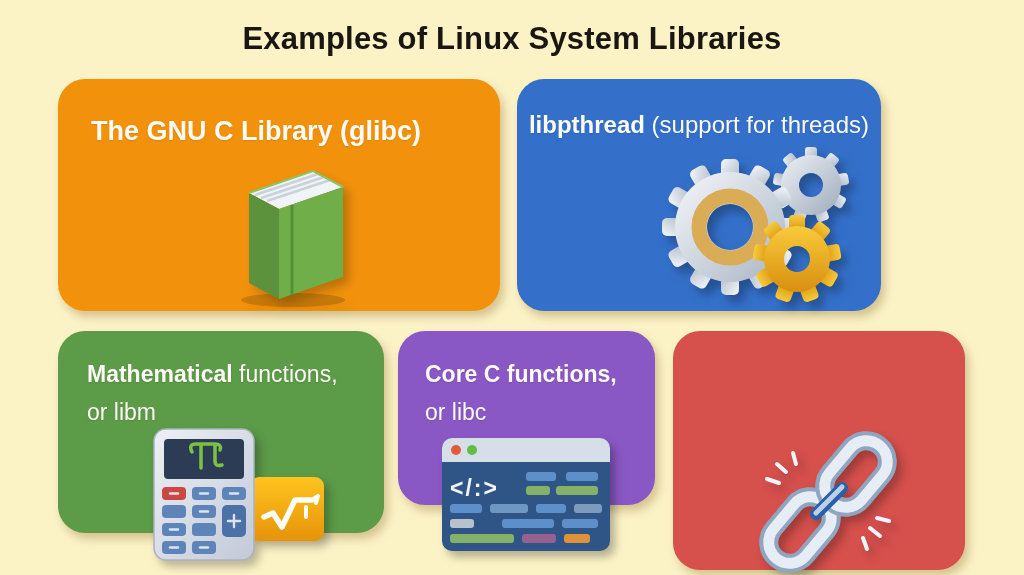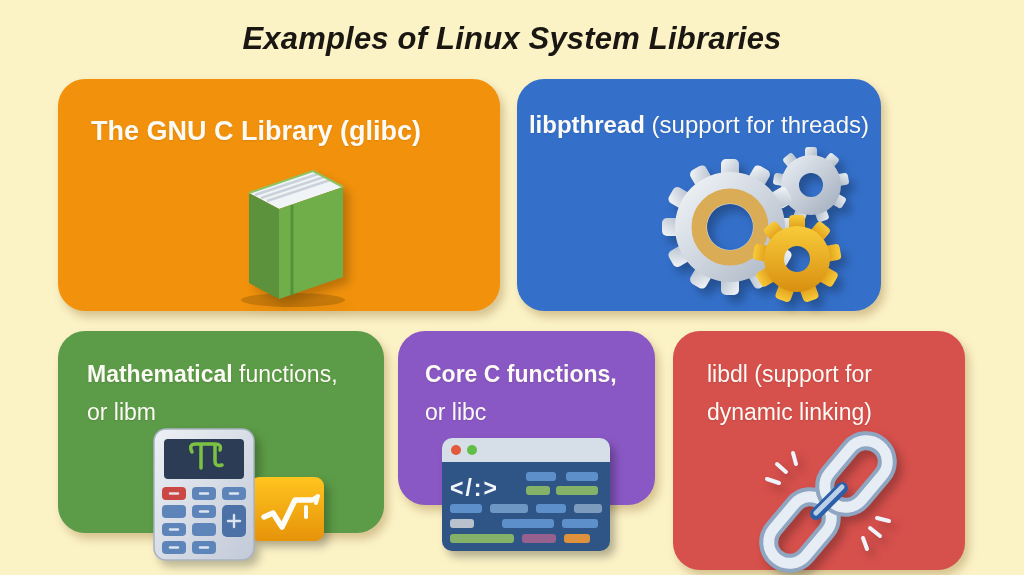--- a/index.html
+++ b/index.html
@@ -41,21 +41,21 @@
   .gears-icon     {left:118px; top:64px;  filter:drop-shadow(6px 7px 5px rgba(0,0,0,.28));}
   .calculator-icon{left:88px;  top:94px;  filter:drop-shadow(5px 6px 4px rgba(0,0,0,.25));}
   .code-icon      {left:40px;  top:103px; filter:drop-shadow(5px 6px 4px rgba(0,0,0,.28));}
   .chain-icon     {left:75px;  top:95px;  filter:drop-shadow(5px 6px 4px rgba(0,0,0,.25));}
 </style>
 </head>
 <body>
 
 <div class="stage" style="background: rgb(251, 242, 198);">
 
-  <div class="page-title" style="color: rgb(26, 23, 19); font-style: italic;">Examples of Linux System Libraries</div>
+  <div class="page-title" style="color: rgb(26, 23, 19);">Examples of Linux System Libraries</div>
 
   <div class="card card-glibc" style="background: rgb(242, 146, 12);">
     <div class="card-title"><span class="b">The GNU C Library (glibc)</span><span class="r"></span></div>
 
     <svg class="icon-svg book-icon" width="170" height="175" viewBox="0 0 170 175">
       <ellipse cx="90" cy="163" rx="52" ry="7" fill="rgba(40,30,0,.20)"></ellipse>
       <polygon points="46,56 110,34 140,50 76,72" fill="#F1F4F7"></polygon>
       <path d="M52,58 L115,37 M58,61 L121,40 M64,64 L127,43" stroke="#C9D2DA" stroke-width="2.5" fill="none"></path>
       <polygon points="46,56 76,72 76,162 46,146" fill="#5B923B"></polygon>
       <polygon points="76,72 140,50 140,140 76,162" fill="#6FAE49"></polygon>
@@ -208,21 +208,20 @@
         <rect x="64" y="85" width="52" height="9" rx="3" fill="#5D8FCB"></rect>
         <rect x="124" y="85" width="36" height="9" rx="3" fill="#5D8FCB"></rect>
         <rect x="12" y="100" width="64" height="9" rx="3" fill="#83B268"></rect>
         <rect x="84" y="100" width="34" height="9" rx="3" fill="#96618F"></rect>
         <rect x="126" y="100" width="26" height="9" rx="3" fill="#E0913C"></rect>
       </g>
     </svg>
   </div>
 
   <div class="card card-libdl" style="background: rgb(214, 80, 76);">
-    <div class="card-title"><span class="b"></span><span class="r">libdl (support for dynamic linking)</span></div>
 
     <svg class="icon-svg chain-icon" width="155" height="150" viewBox="0 0 155 150">
 
       <g transform="rotate(40 52 104)">
         <rect x="31" y="67" width="42" height="74" rx="21" fill="none" stroke="#8FA6C2" stroke-width="19"></rect>
         <rect x="31" y="67" width="42" height="74" rx="21" fill="none" stroke="#E6EDF5" stroke-width="11"></rect>
       </g>
 
       <g transform="rotate(40 108 48)">
         <rect x="87" y="11" width="42" height="74" rx="21" fill="none" stroke="#8FA6C2" stroke-width="19"></rect>

